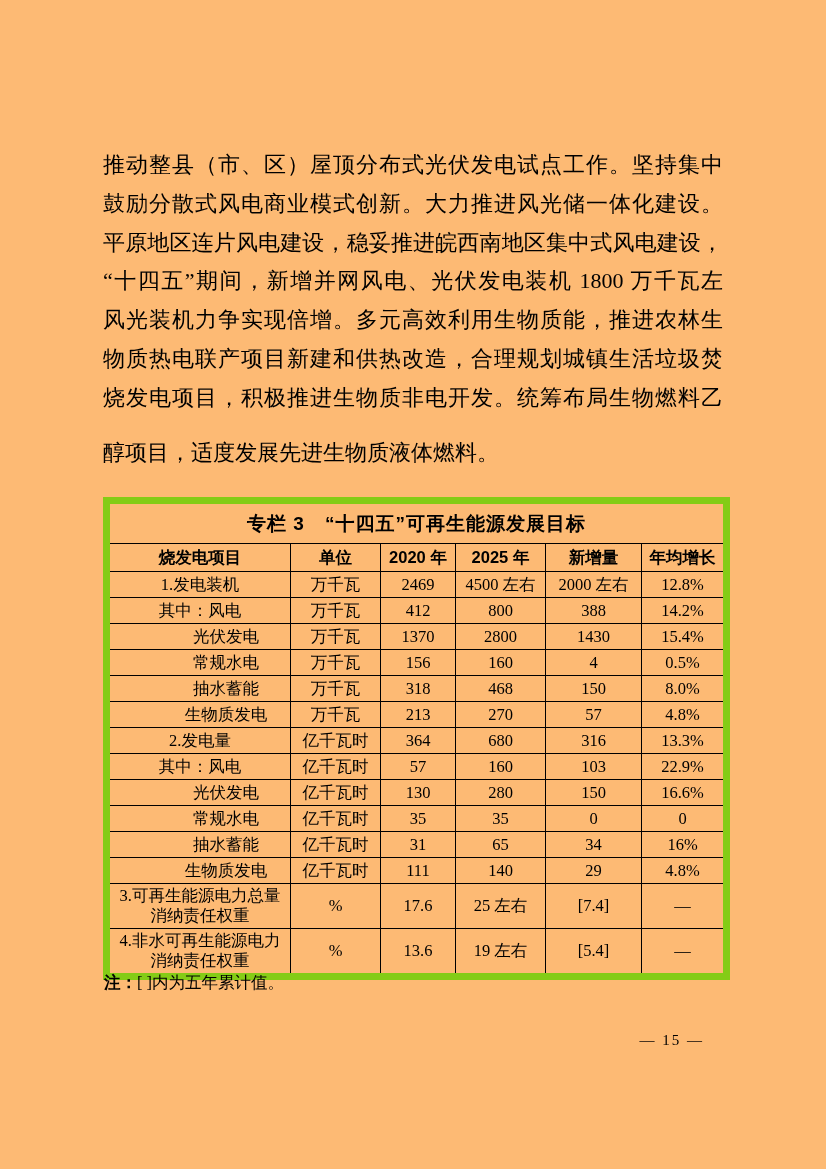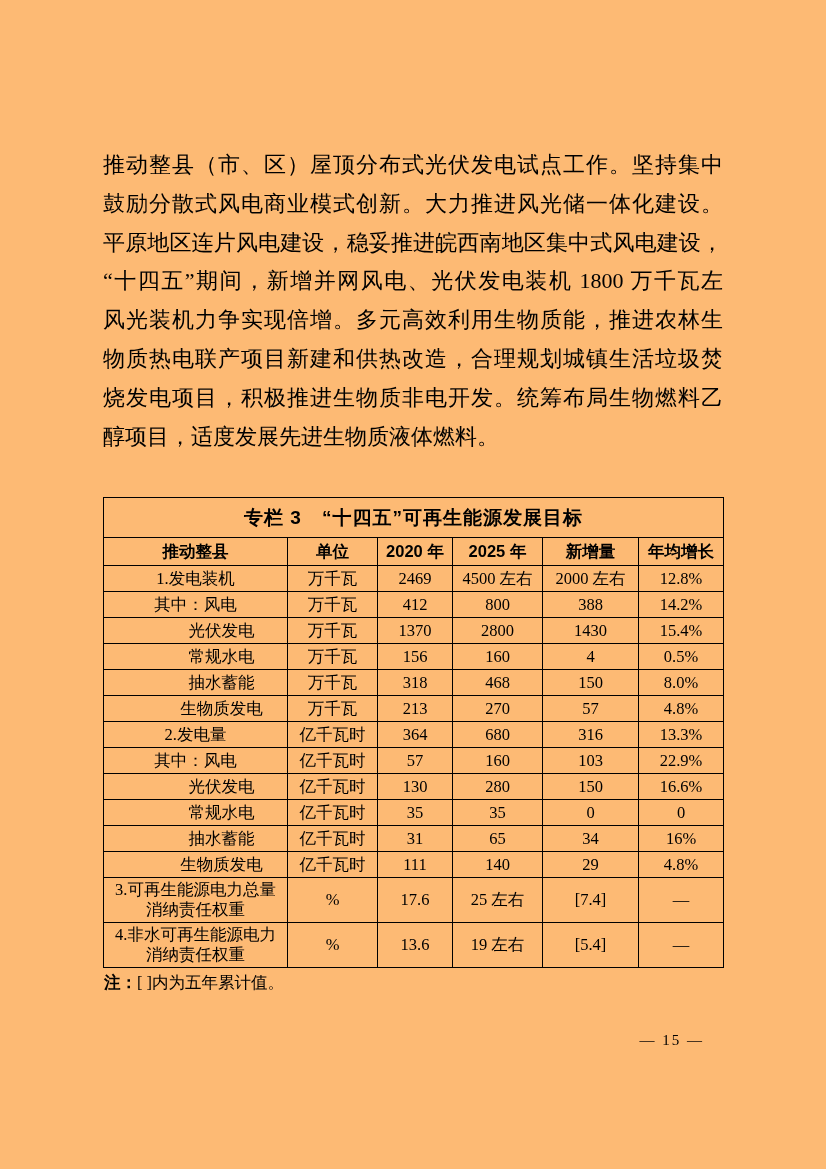--- a/index.html
+++ b/index.html
@@ -24,39 +24,40 @@
   }
   .tline {
     text-align: justify;
     text-align-last: justify;
     height: 38.8px;
     overflow: hidden;
   }
   .tline.last {
     text-align: left;
     text-align-last: left;
+    margin-top: 16px;
   }
   
   table.box-table {
     position: absolute;
     left: 103px;
     top: 497px;
     width: 620px;
     border-collapse: collapse;
     table-layout: fixed;
     font-size: 16.5px;
   }
   table.box-table td, table.box-table th {
     border: 1px solid #000;
     padding: 0;
     text-align: center;
     vertical-align: middle;
     overflow: hidden;
   }
-  table.box-table { border: 1px solid #84cc16; }
+  table.box-table { border: 7px solid #84cc16; }
   tr.title-row td {
     height: 39px;
     font-family: "Liberation Sans", "DejaVu Sans", sans-serif;
     font-weight: bold;
     font-size: 19px;
     letter-spacing: 1px;
   }
   tr.header-row th {
     height: 27px;
     font-family: "Liberation Sans", "DejaVu Sans", sans-serif;
@@ -115,21 +116,21 @@
         <col style="width:75px">
       <col style="width:90px">
         <col style="width:96px">
         <col style="width:85px">
     </colgroup>
     <tbody>
     <tr class="title-row">
       <td colspan="6">专栏 3　“十四五”可再生能源发展目标</td>
     </tr>
     <tr class="header-row">
-      <th>推动整县</th>
+      <th>烧发电项目</th>
       <th>单位</th>
       <th>2020 年</th>
       <th>2025 年</th>
       <th>新增量</th>
       <th>年均增长</th>
     </tr>
     <tr class="data-row">
       <td class="name">1.发电装机</td>
       <td>万千瓦</td>
       <td>2469</td>

